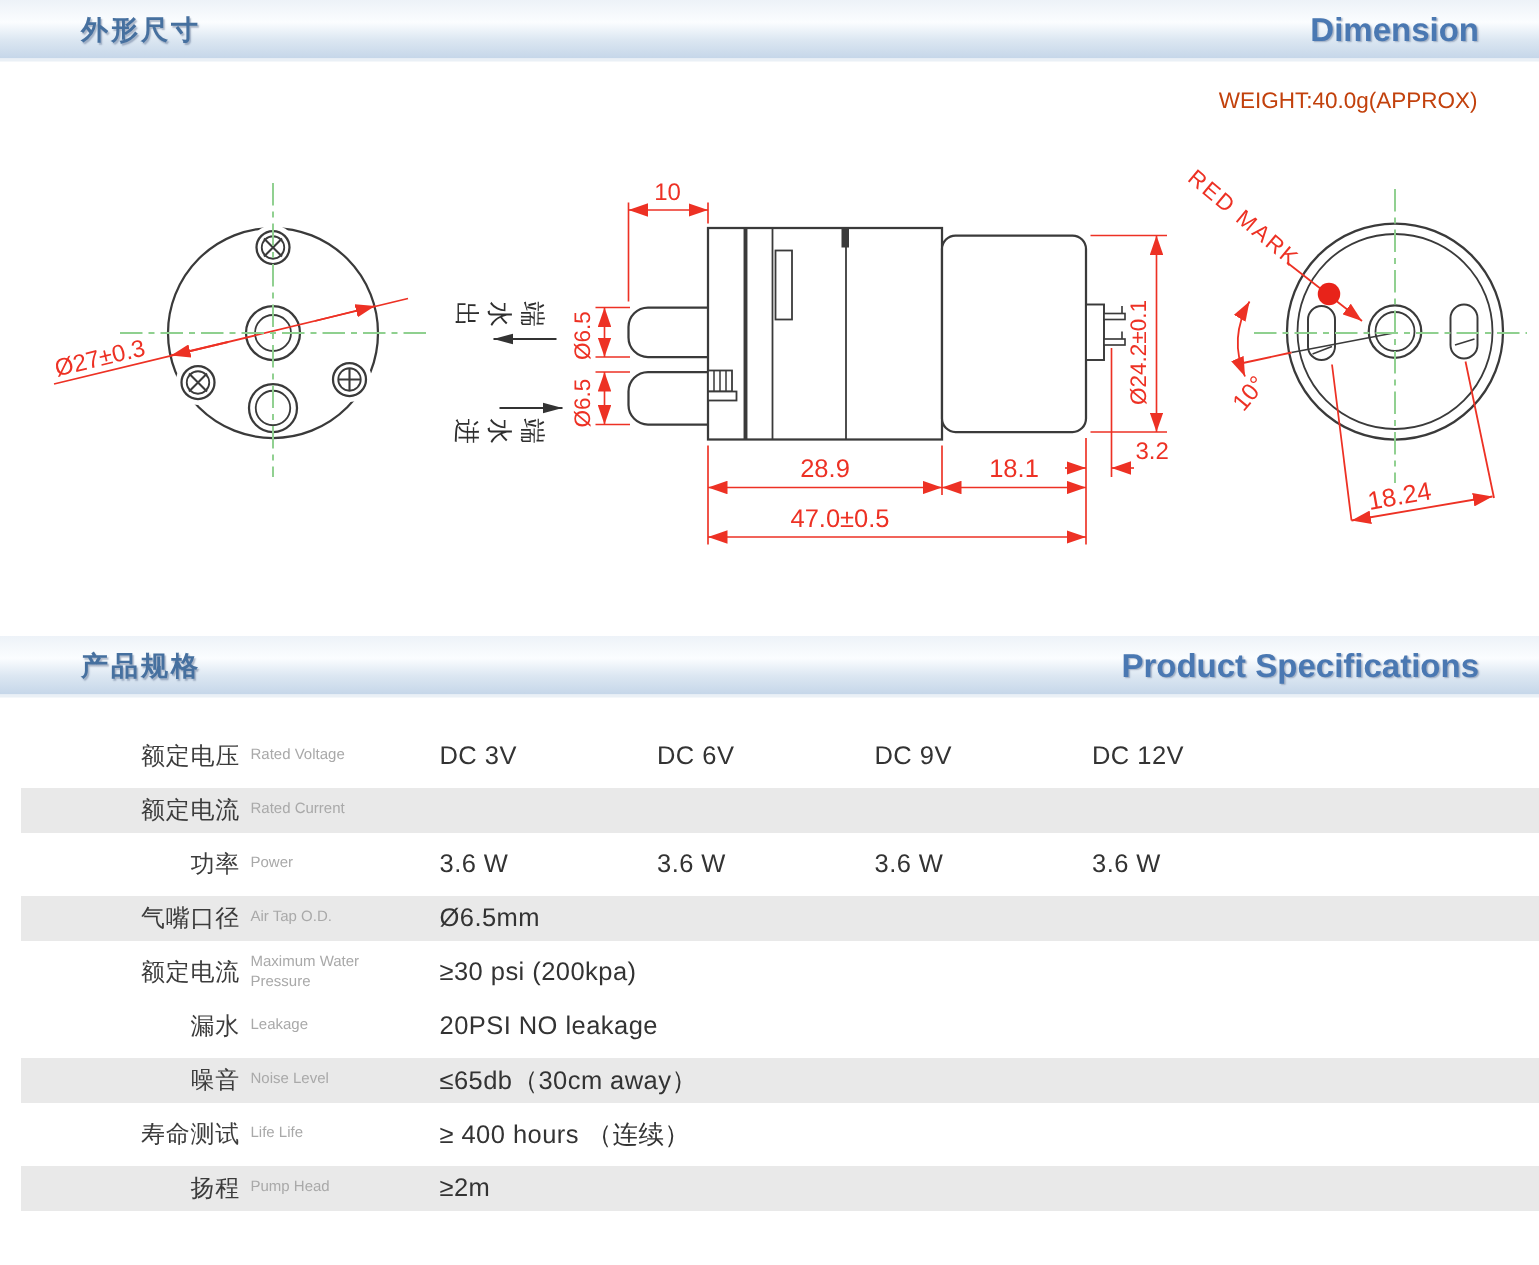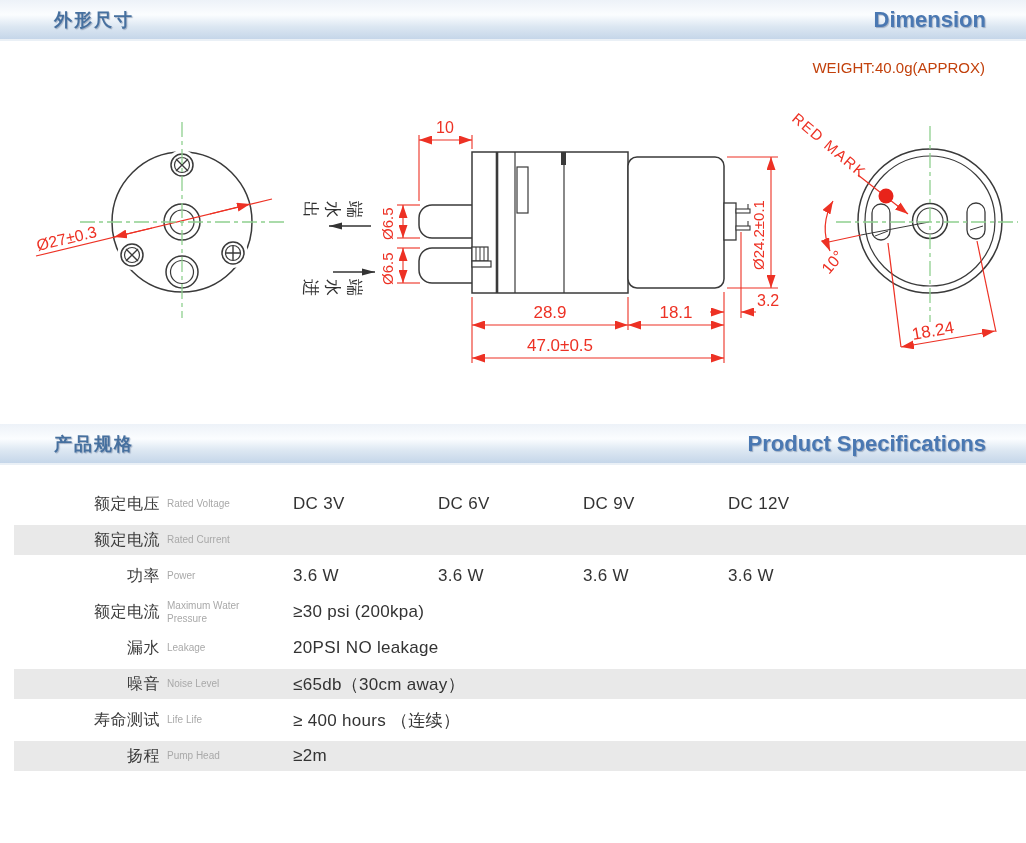--- a/index.html
+++ b/index.html
@@ -218,20 +218,27 @@
       <div class="zh">功率</div>
       <div class="en">Power</div>
       <div class="vals">
         <div class="val">3.6 W</div>
         <div class="val">3.6 W</div>
         <div class="val">3.6 W</div>
         <div class="val">3.6 W</div>
       </div>
     </div>
 
+    <div class="srow shaded">
+      <div class="zh">气嘴口径</div>
+      <div class="en">Air Tap O.D.</div>
+      <div class="vals">
+        <div class="val">Ø6.5mm</div>
+      </div>
+    </div>
 
     <div class="srow">
       <div class="zh">额定电流</div>
       <div class="en">Maximum Water Pressure</div>
       <div class="vals">
         <div class="val">≥30 psi (200kpa)</div>
       </div>
     </div>
 
 

